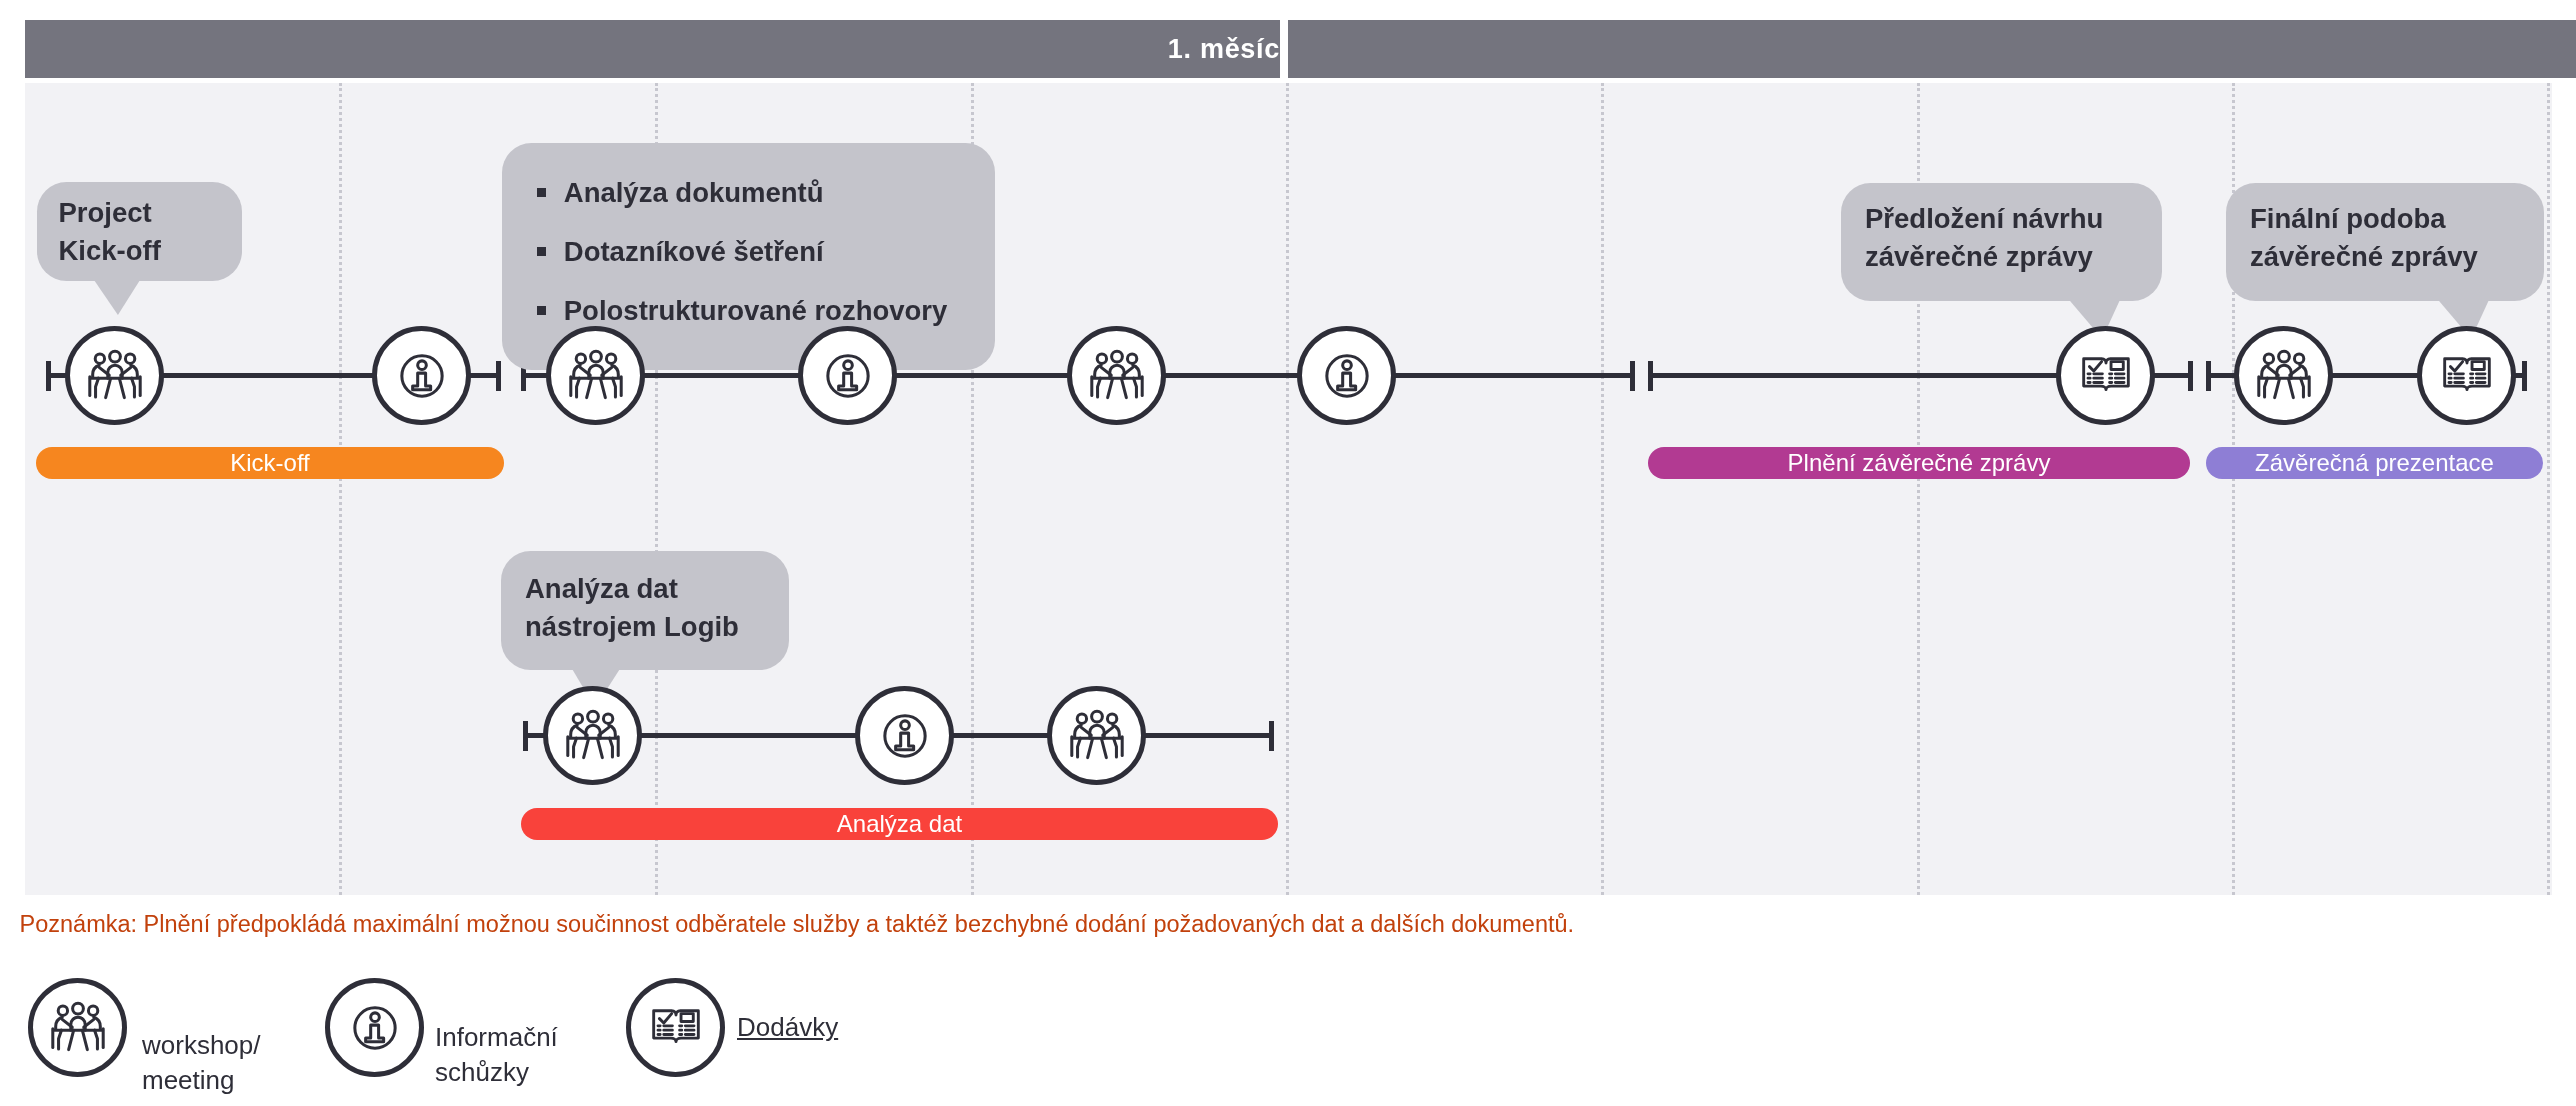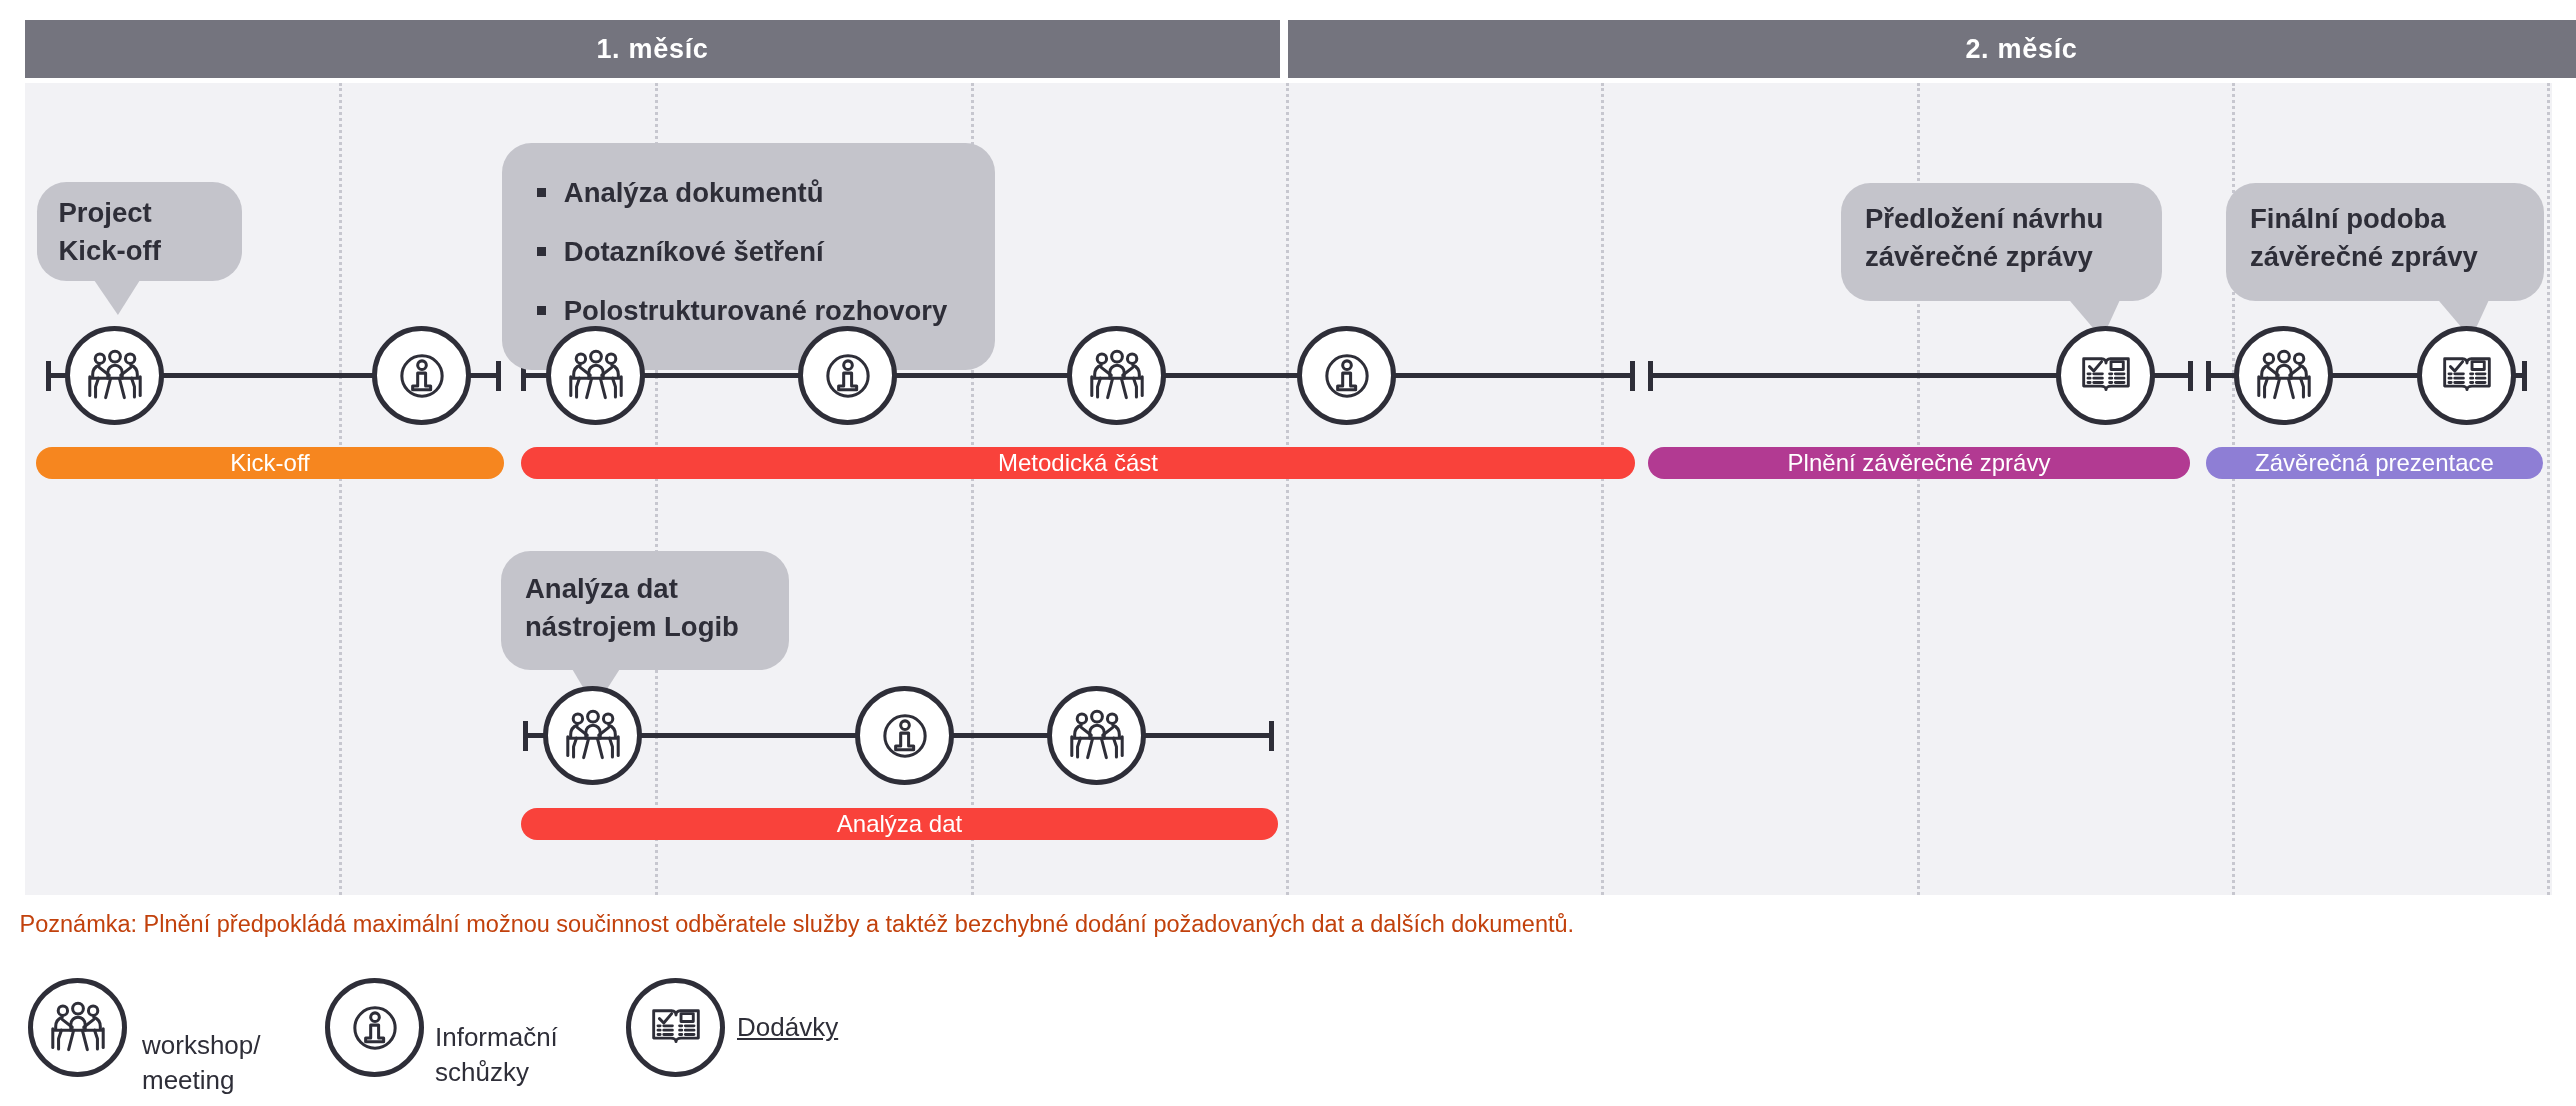--- a/index.html
+++ b/index.html
@@ -3,21 +3,21 @@
 <meta charset="utf-8">
 <style>
   html,body { margin:0; padding:0; background:#ffffff; }
   .canvas {
     position:relative; width:2576px; height:1107px; background:#ffffff;
     font-family:"Liberation Sans", sans-serif; color:#2E2E38; overflow:hidden;
   }
   
   .month-bar {
     position:absolute; top:19.5px; height:58px; line-height:58px;
-    text-align:center; color:#ffffff; font-size:27px; font-weight:bold;
+    text-align:right; color:#ffffff; font-size:27px; font-weight:bold;
     letter-spacing:0.7px;
   }
   .month-1 { left:25px; width:1255px; }
   .month-2 { left:1288px; width:1467px; }
   
   .panel { position:absolute; left:25px; top:83px; width:2527px; height:812px; z-index:0; }
   .gridline { position:absolute; top:83px; height:812px; width:0;
     border-left:3.4px dotted #c7c7cf; z-index:1; }
   .g1{left:339px}.g2{left:655px}.g3{left:971px}.g4{left:1286px}
   .g5{left:1601px}.g6{left:1917px}.g7{left:2232px}.g8{left:2547px}
@@ -220,21 +220,20 @@
         <use href="#sym-info"></use>
       </svg>
     </div>
   <div class="node" style="left:1097px;top:736px">
     <svg viewBox="0 0 100 100">
         <use href="#sym-workshop"></use>
       </svg>
     </div>
 
   <div class="bar b1" style="background-color: rgb(246, 134, 31);">Kick-off</div>
-  <div class="bar b2" style="background-color: rgb(249, 66, 59);">Metodická část</div>
   <div class="bar b3" style="background-color: rgb(178, 58, 146);">Plnění závěrečné zprávy</div>
   <div class="bar b4" style="background-color: rgb(142, 126, 213);">Závěrečná prezentace</div>
   <div class="bar b5" style="background-color: rgb(249, 66, 59);">Analýza dat</div>
 
   <div class="bubble bub-kickoff" style="background-color: rgb(196, 196, 203);">
     <div>Project</div>
     <div>Kick-off</div>
     <span class="tail"></span>
   </div>
 

